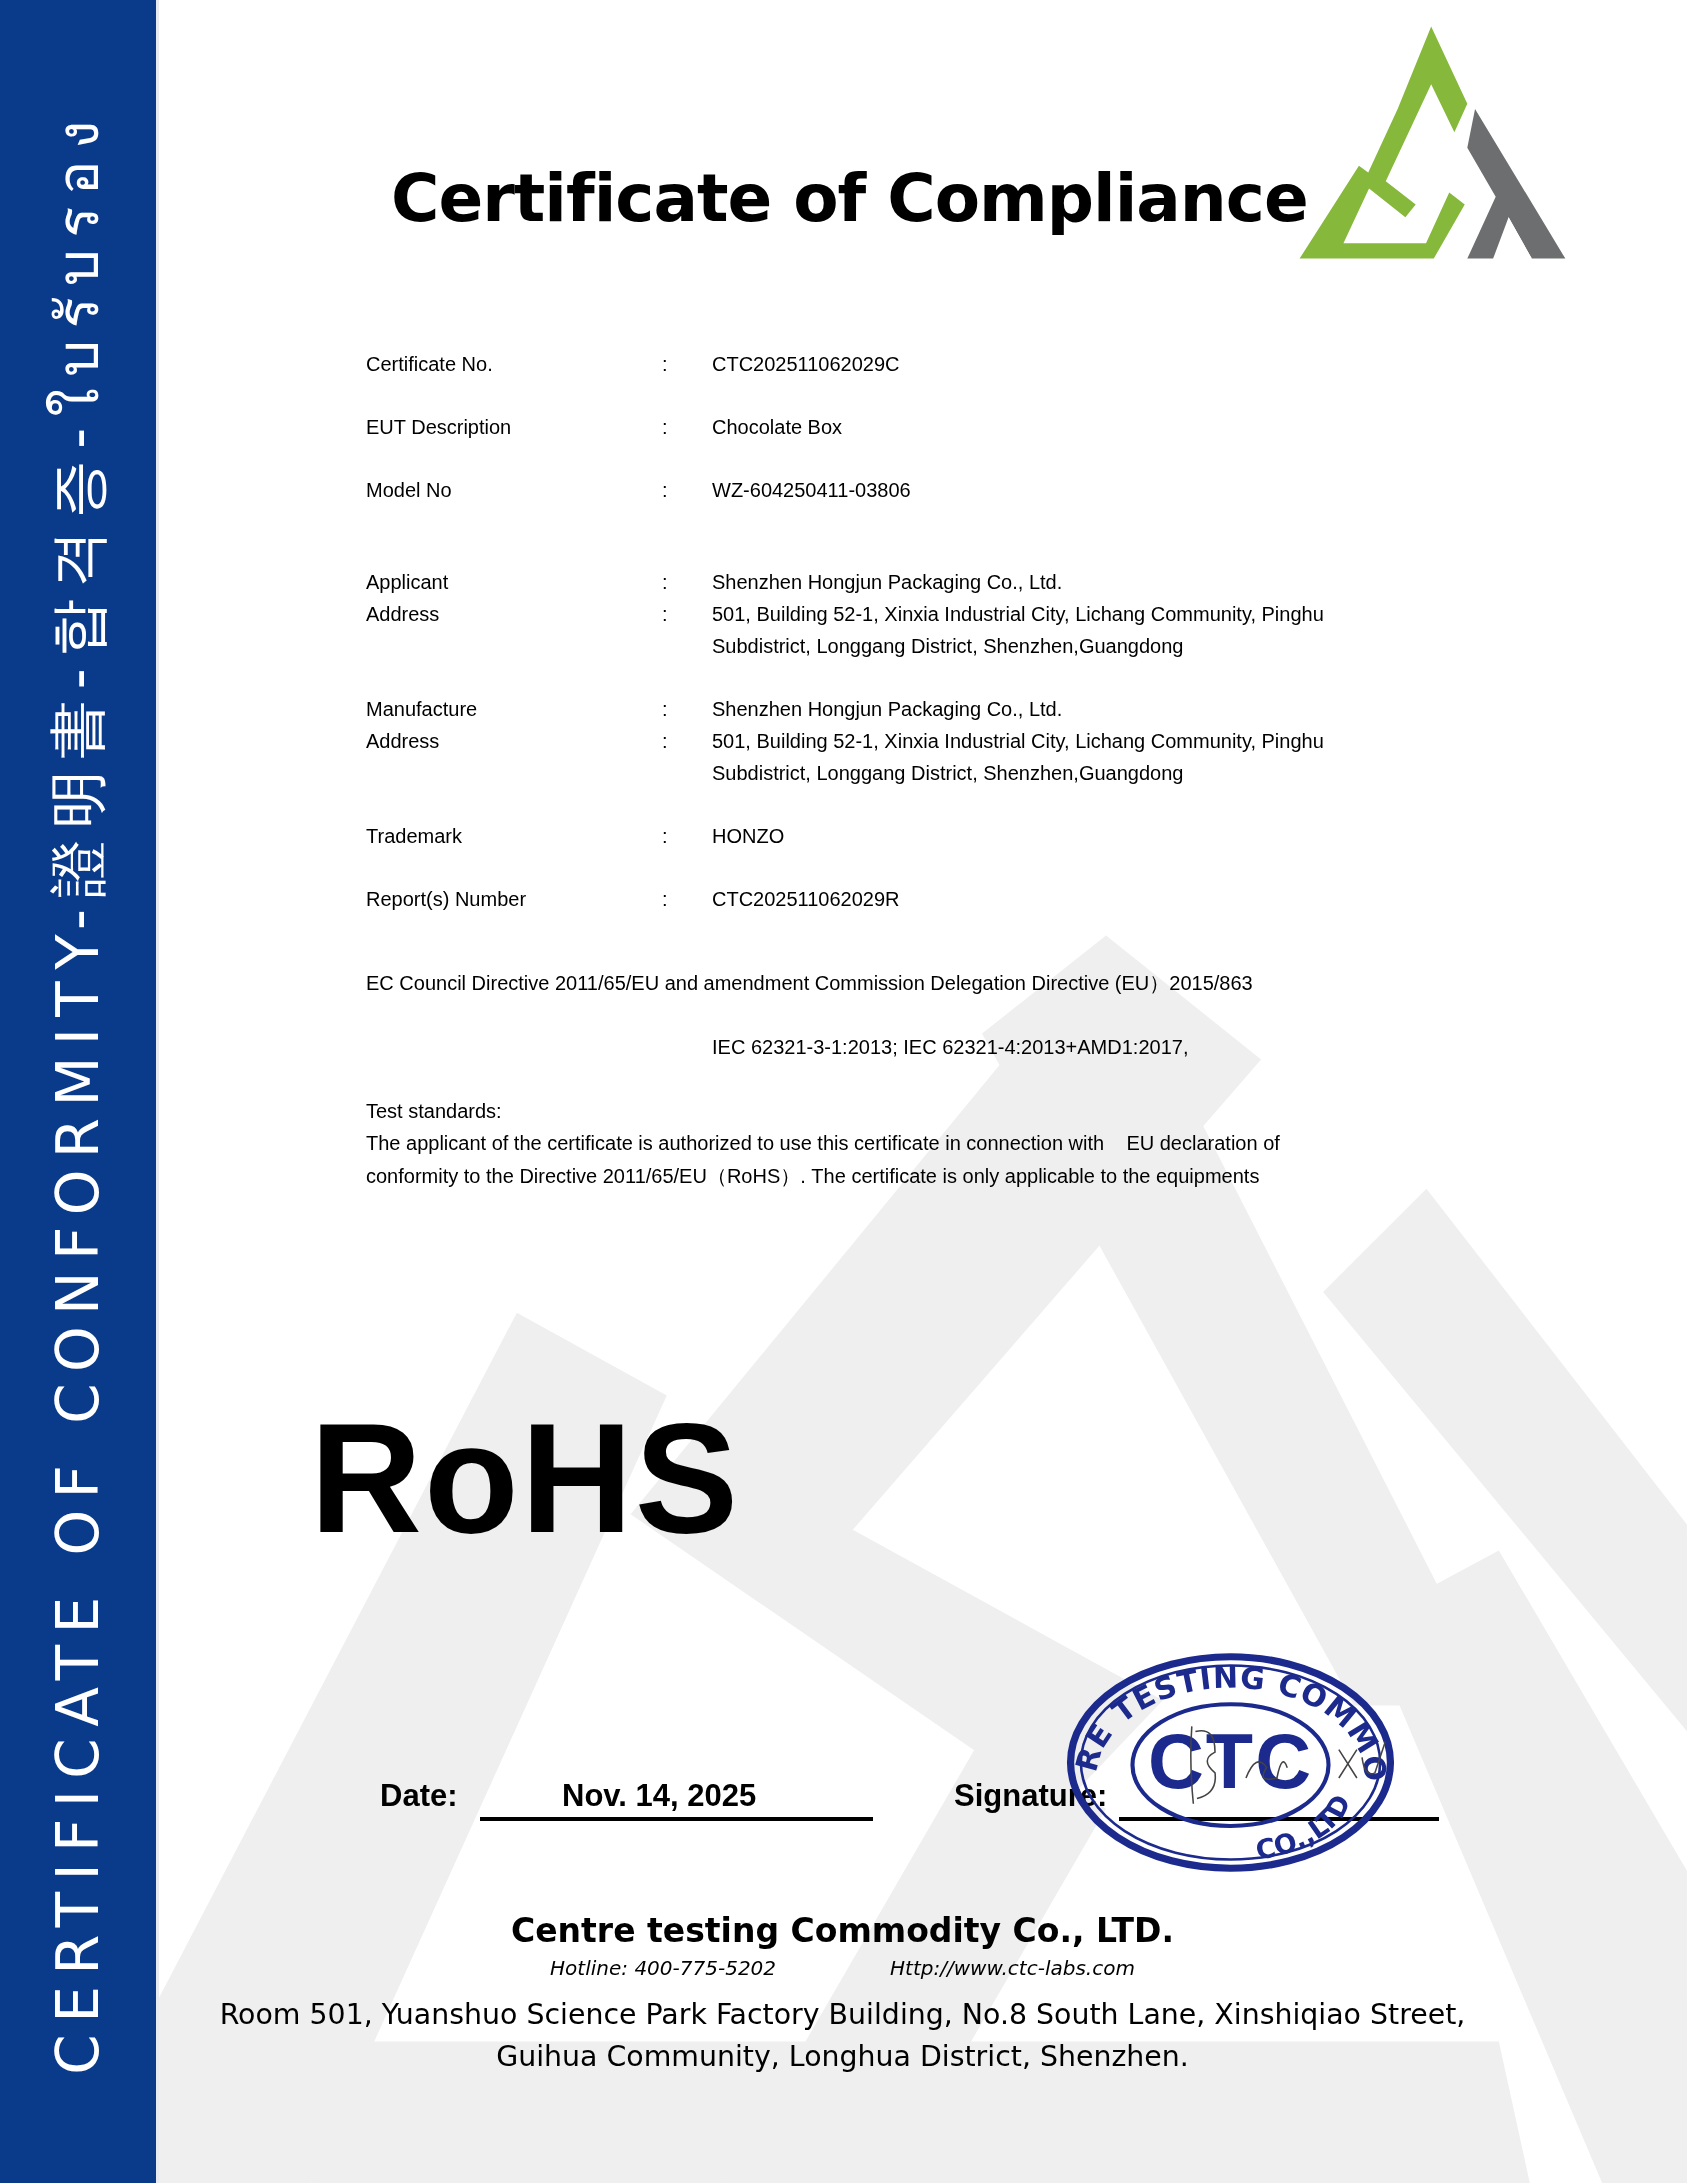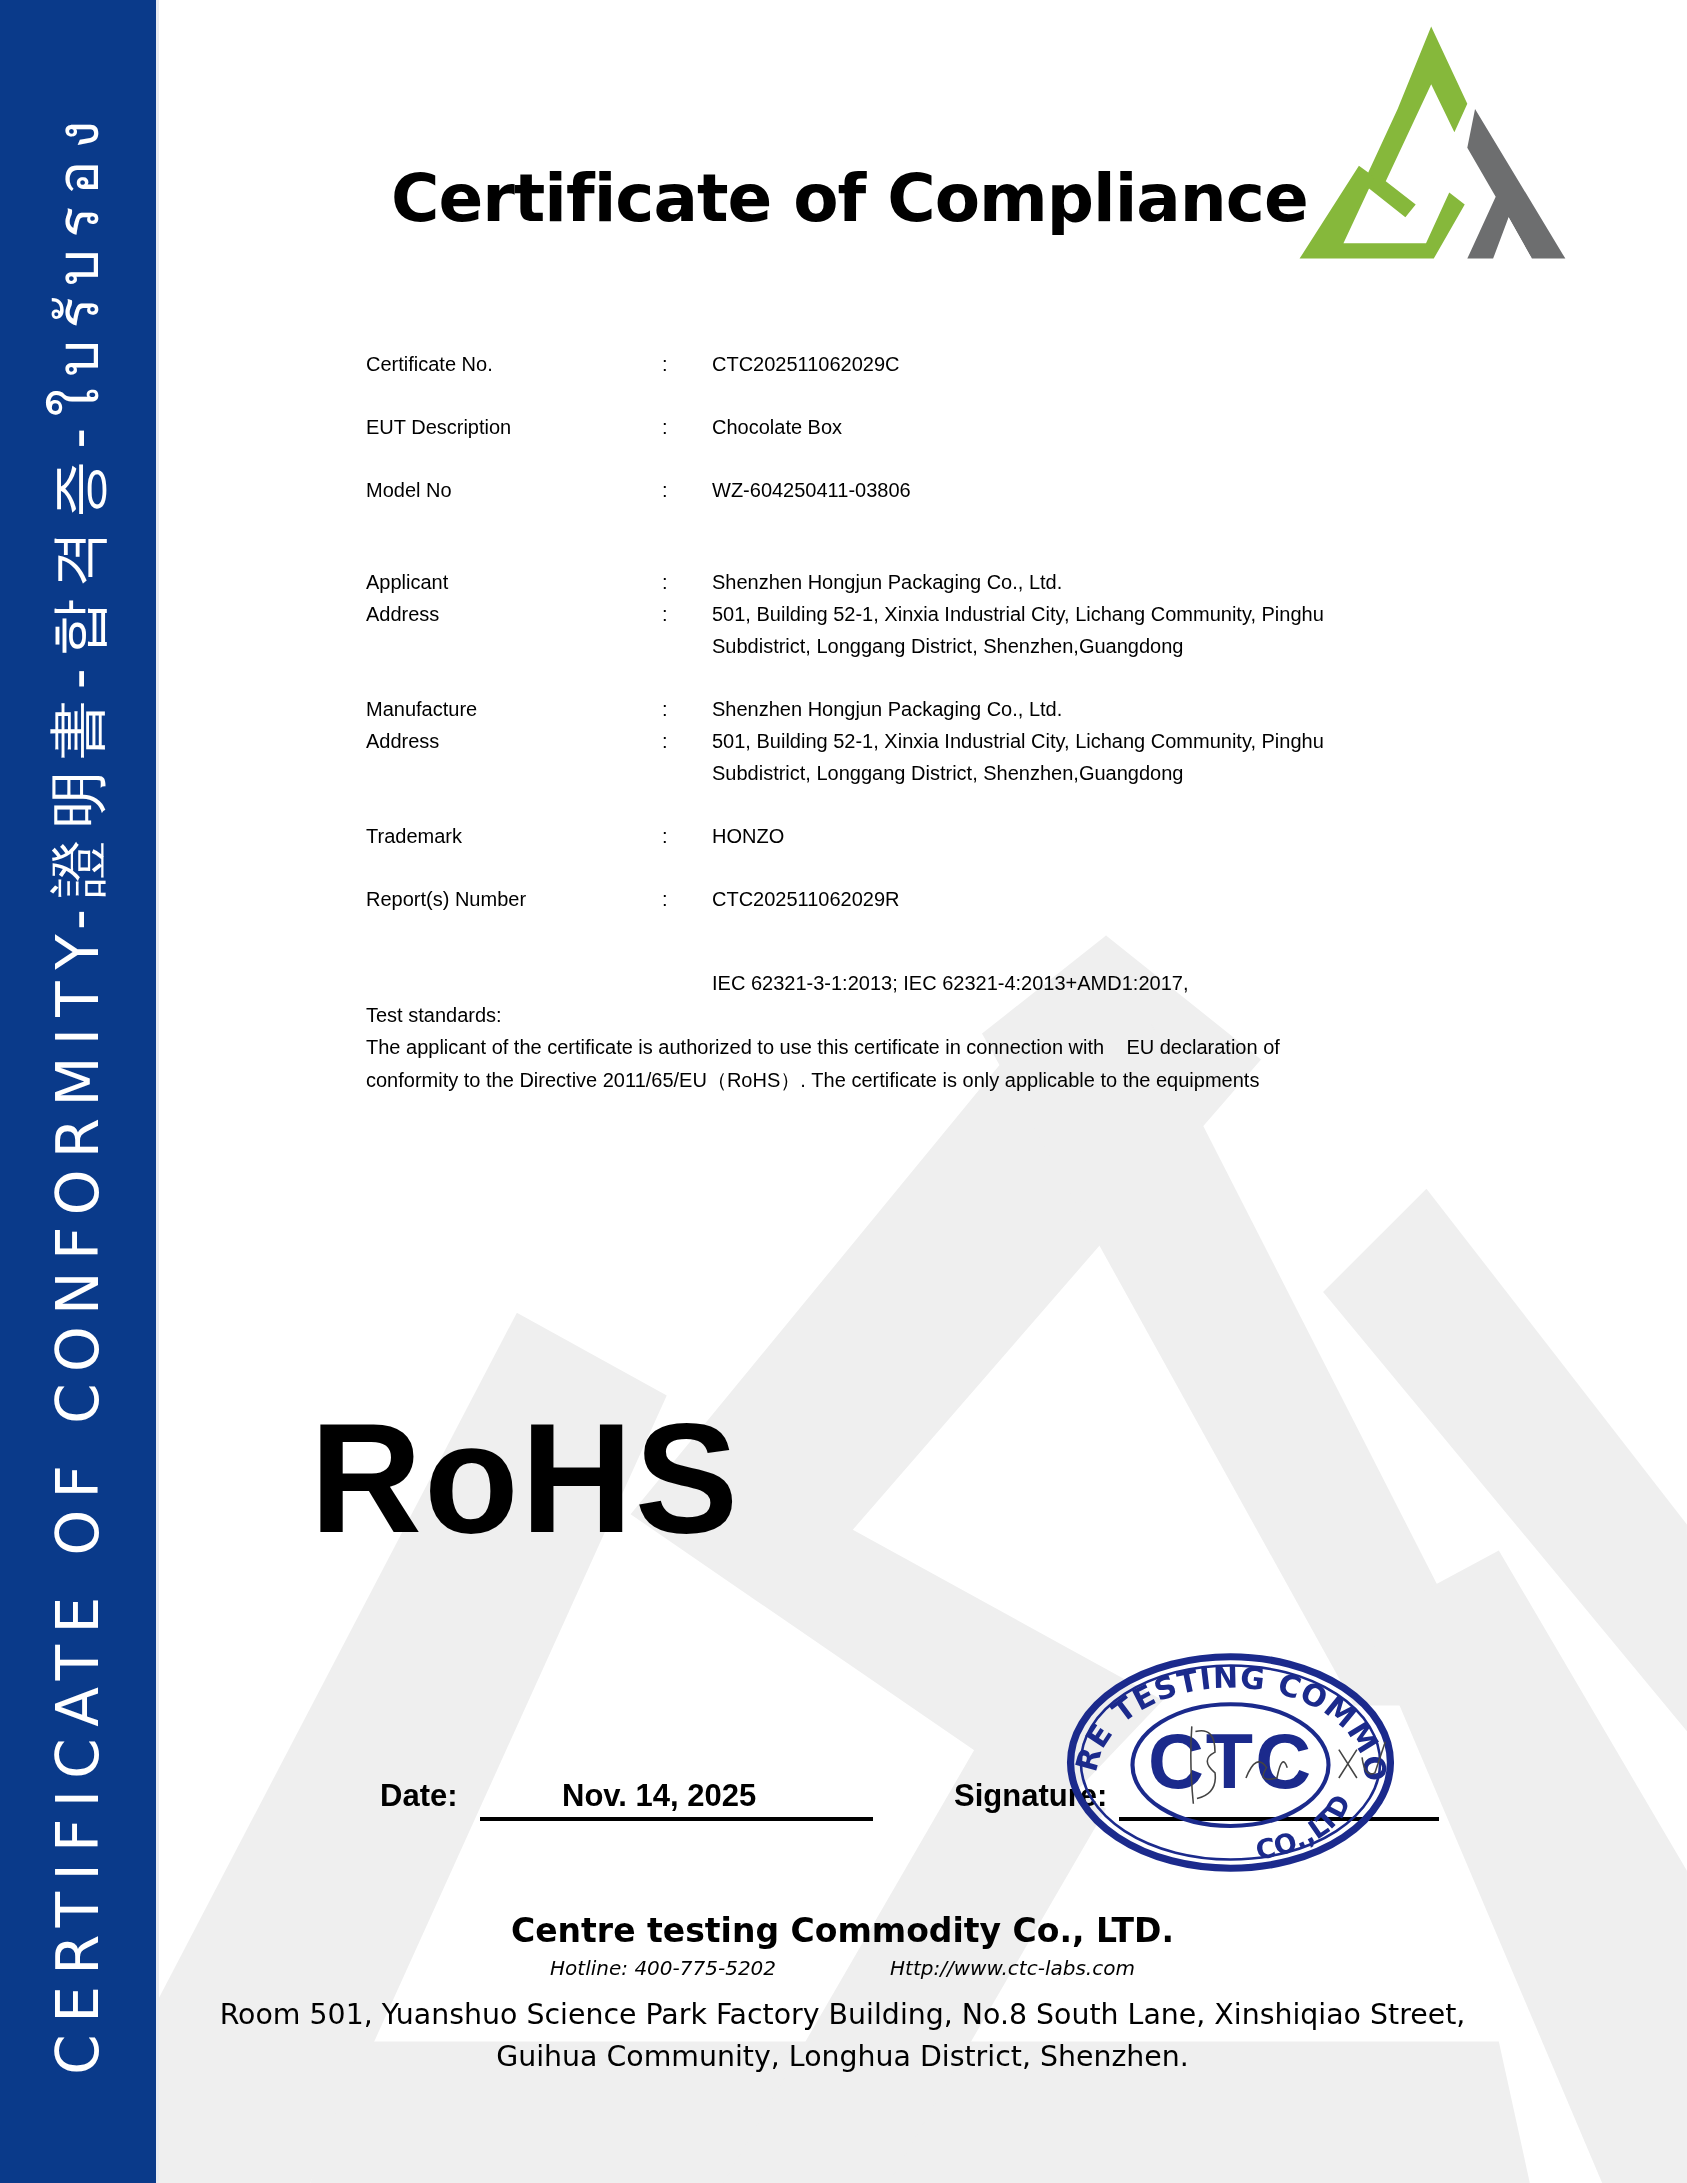--- a/index.html
+++ b/index.html
@@ -10,21 +10,21 @@
   .logo { position: absolute; left: 1297px; top: 26px; width: 289px; height: 233px; z-index: 2; }
   .title { position: absolute; left: 391px; top: 160px; font-family: "DejaVu Sans", sans-serif; font-weight: bold; font-size: 66px; letter-spacing: -1px; z-index: 3; }
   .content { position: absolute; left: 366px; top: 348px; width: 1282px; z-index: 3; font-size: 20px; line-height: 32px; }
   .row { position: relative; height: 32px; }
   .lbl { position: absolute; left: 0; }
   .colon { position: absolute; left: 296px; }
   .val { position: absolute; left: 346px; white-space: nowrap; }
   .gap-s { height: 31px; }
   .gap-m { height: 60px; }
   .directive { position: relative; height: 32px; white-space: nowrap; }
-  .std-line { position: relative; height: 32px; }
+  .std-line { position: relative; height: 32px; margin-top: 32px; }
   .paragraph { width: 1282px; line-height: 33px; }
   .rohs { position: absolute; left: 310px; top: 1401px; font-family: "Liberation Sans", sans-serif; font-weight: bold; font-size: 155px; letter-spacing: 2.1px; z-index: 3; line-height: 1; }
   .date-area { position: absolute; top: 1778px; left: 380px; z-index: 3; font-weight: bold; font-size: 31px; }
   .date-label { position: absolute; left: 0; top: 0; }
   .date-value { position: absolute; left: 182px; top: 0; white-space: nowrap; }
   .date-line { position: absolute; left: 100px; top: 39px; width: 393px; height: 3.6px; background: #000; }
   .sig-label { position: absolute; left: 574px; top: 0; }
   .sig-line { position: absolute; left: 739px; top: 39px; width: 320px; height: 3.6px; background: #000; }
   .stamp { position: absolute; left: 1060px; top: 1649px; width: 341px; height: 227px; z-index: 4; }
   .footer { position: absolute; left: 155px; width: 1532px; text-align: center; z-index: 3; font-family: "DejaVu Sans", sans-serif; margin-top: 24px; }
@@ -129,20 +129,21 @@
     <span class="val">HONZO</span>
   </div>
   <div class="gap-s"></div>
   <div class="row">
     <span class="lbl">Report(s) Number</span>
     <span class="colon">:</span>
     <span class="val">CTC202511062029R</span>
   </div>
   <div style="height:52px"></div>
 
+  <div class="directive">EC Council Directive 2011/65/EU and amendment Commission Delegation Directive (EU）2015/863</div>
   <div class="std-line">
     <span class="val">IEC 62321-3-1:2013; IEC 62321-4:2013+AMD1:2017,</span>
   </div>
   <div class="std-line">
     <span class="lbl">Test standards:</span>
   </div>
 
   <div class="paragraph">
     <div style="white-space:pre;">The applicant of the certificate is authorized to use this certificate in connection with    EU declaration of</div>
     <div style="white-space:nowrap;">conformity to the Directive 2011/65/EU（RoHS）. The certificate is only applicable to the equipments</div>

